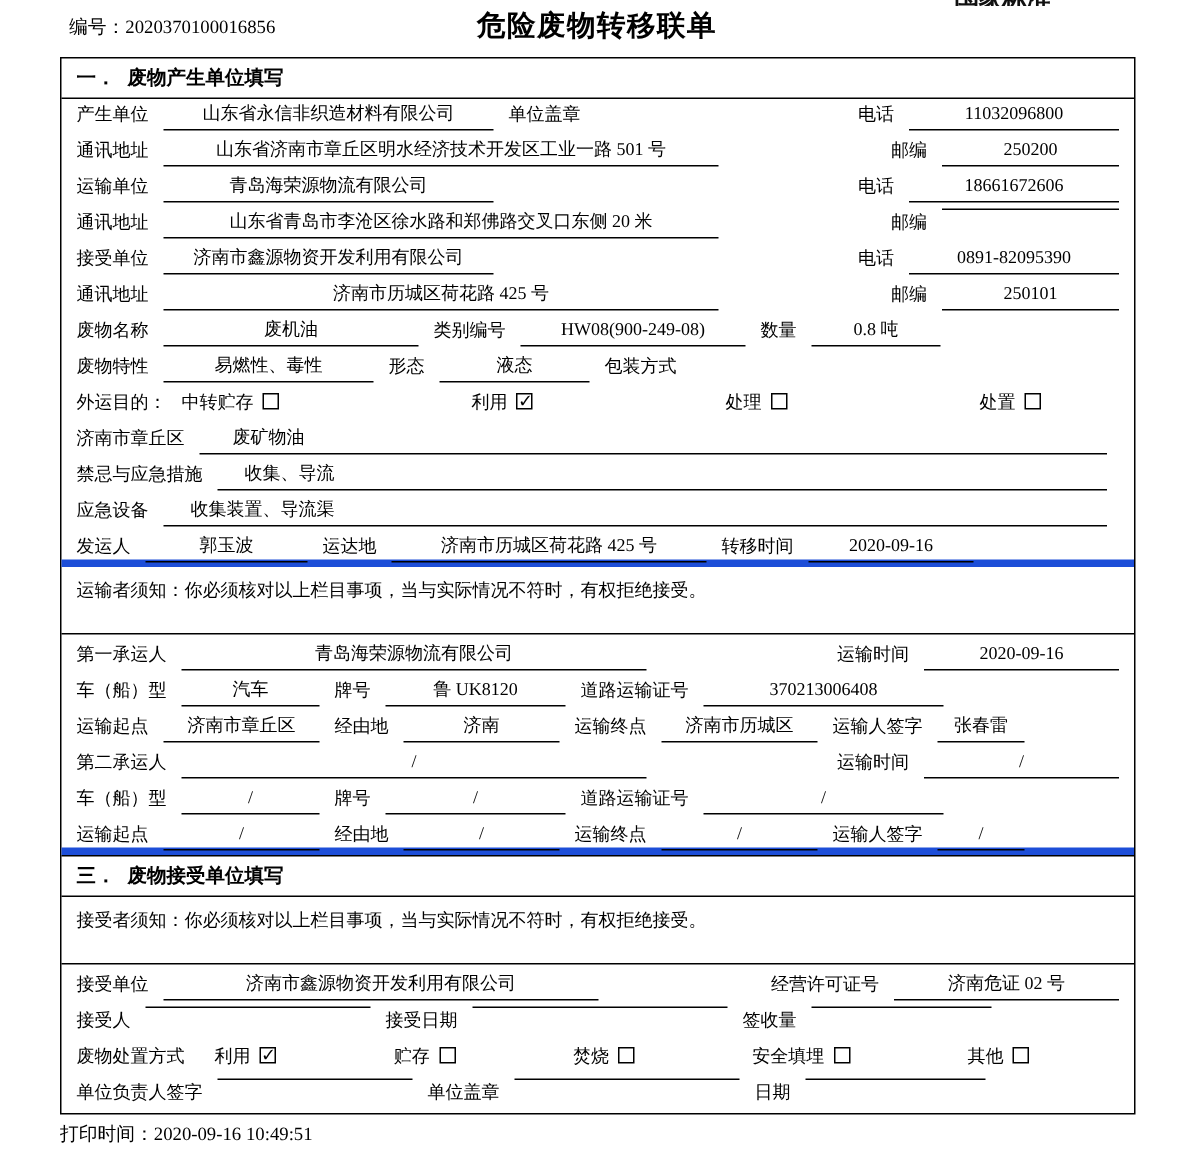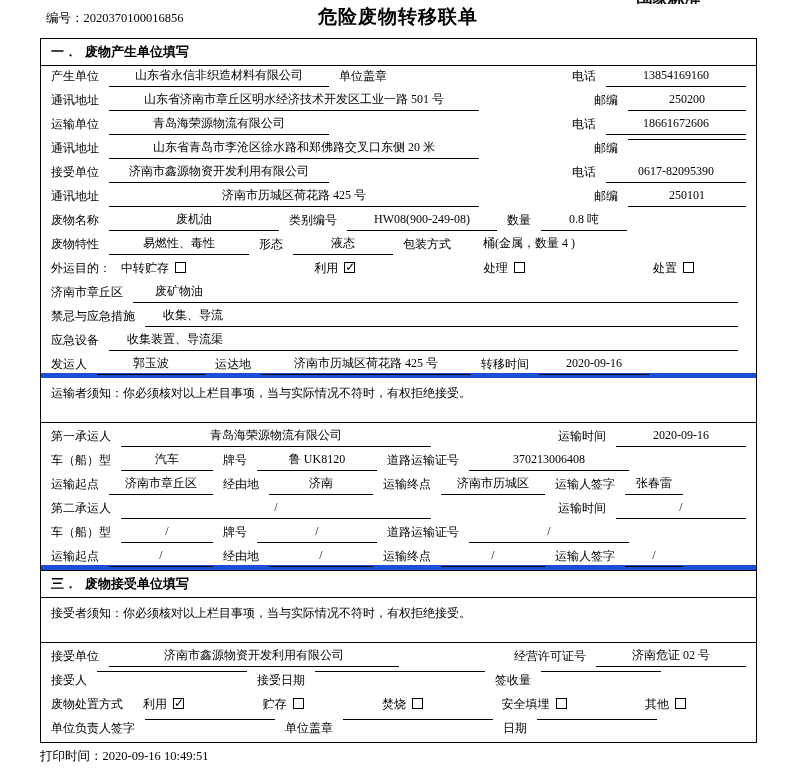--- a/index.html
+++ b/index.html
@@ -148,21 +148,21 @@
 
     <div class="row">
       <span class="lbl">产生单位</span>
       <span class="gap"></span>
       <span class="u" style="width:220px">山东省永信非织造材料有限公司</span>
       <span class="gap"></span>
       <span class="lbl">单位盖章</span>
       <span class="sp"></span>
       <span class="lbl">电话</span>
       <span class="gap"></span>
-      <span class="u" style="width:140px">13854169160</span>
+      <span class="u" style="width:140px">11032096800</span>
     </div>
 
     <div class="row">
       <span class="lbl">通讯地址</span>
       <span class="gap"></span>
       <span class="u" style="width:370px">山东省济南市章丘区明水经济技术开发区工业一路 501 号</span>
       <span class="sp"></span>
       <span class="lbl">邮编</span>
       <span class="gap"></span>
       <span class="u" style="width:118px">250200</span>
@@ -188,21 +188,21 @@
       <span class="u" style="width:118px"></span>
     </div>
 
     <div class="row">
       <span class="lbl">接受单位</span>
       <span class="gap"></span>
       <span class="u" style="width:220px">济南市鑫源物资开发利用有限公司</span>
       <span class="sp"></span>
       <span class="lbl">电话</span>
       <span class="gap"></span>
-      <span class="u" style="width:140px">0617-82095390</span>
+      <span class="u" style="width:140px">0891-82095390</span>
     </div>
 
     <div class="row">
       <span class="lbl">通讯地址</span>
       <span class="gap"></span>
       <span class="u" style="width:370px">济南市历城区荷花路 425 号</span>
       <span class="sp"></span>
       <span class="lbl">邮编</span>
       <span class="gap"></span>
       <span class="u" style="width:118px">250101</span>
@@ -226,21 +226,20 @@
       <span class="lbl">废物特性</span>
       <span class="gap"></span>
       <span class="u" style="width:140px">易燃性、毒性</span>
       <span class="gap"></span>
       <span class="lbl">形态</span>
       <span class="gap"></span>
       <span class="u" style="width:100px">液态</span>
       <span class="gap"></span>
       <span class="lbl">包装方式</span>
       <span class="gap"></span>
-      <span class="u" style="width:136px;border-bottom:none">桶(金属，数量 4 )</span>
     </div>
 
     <div class="row">
       <span class="lbl">外运目的：</span>
       <span class="gap"></span>
       <span class="lbl"><span>中转贮存</span><span class="chk"></span></span>
       <span class="sp"></span>
       <span class="lbl"><span>利用</span><span class="chk on"></span></span>
       <span class="sp"></span>
       <span class="lbl"><span>处理</span><span class="chk"></span></span>

